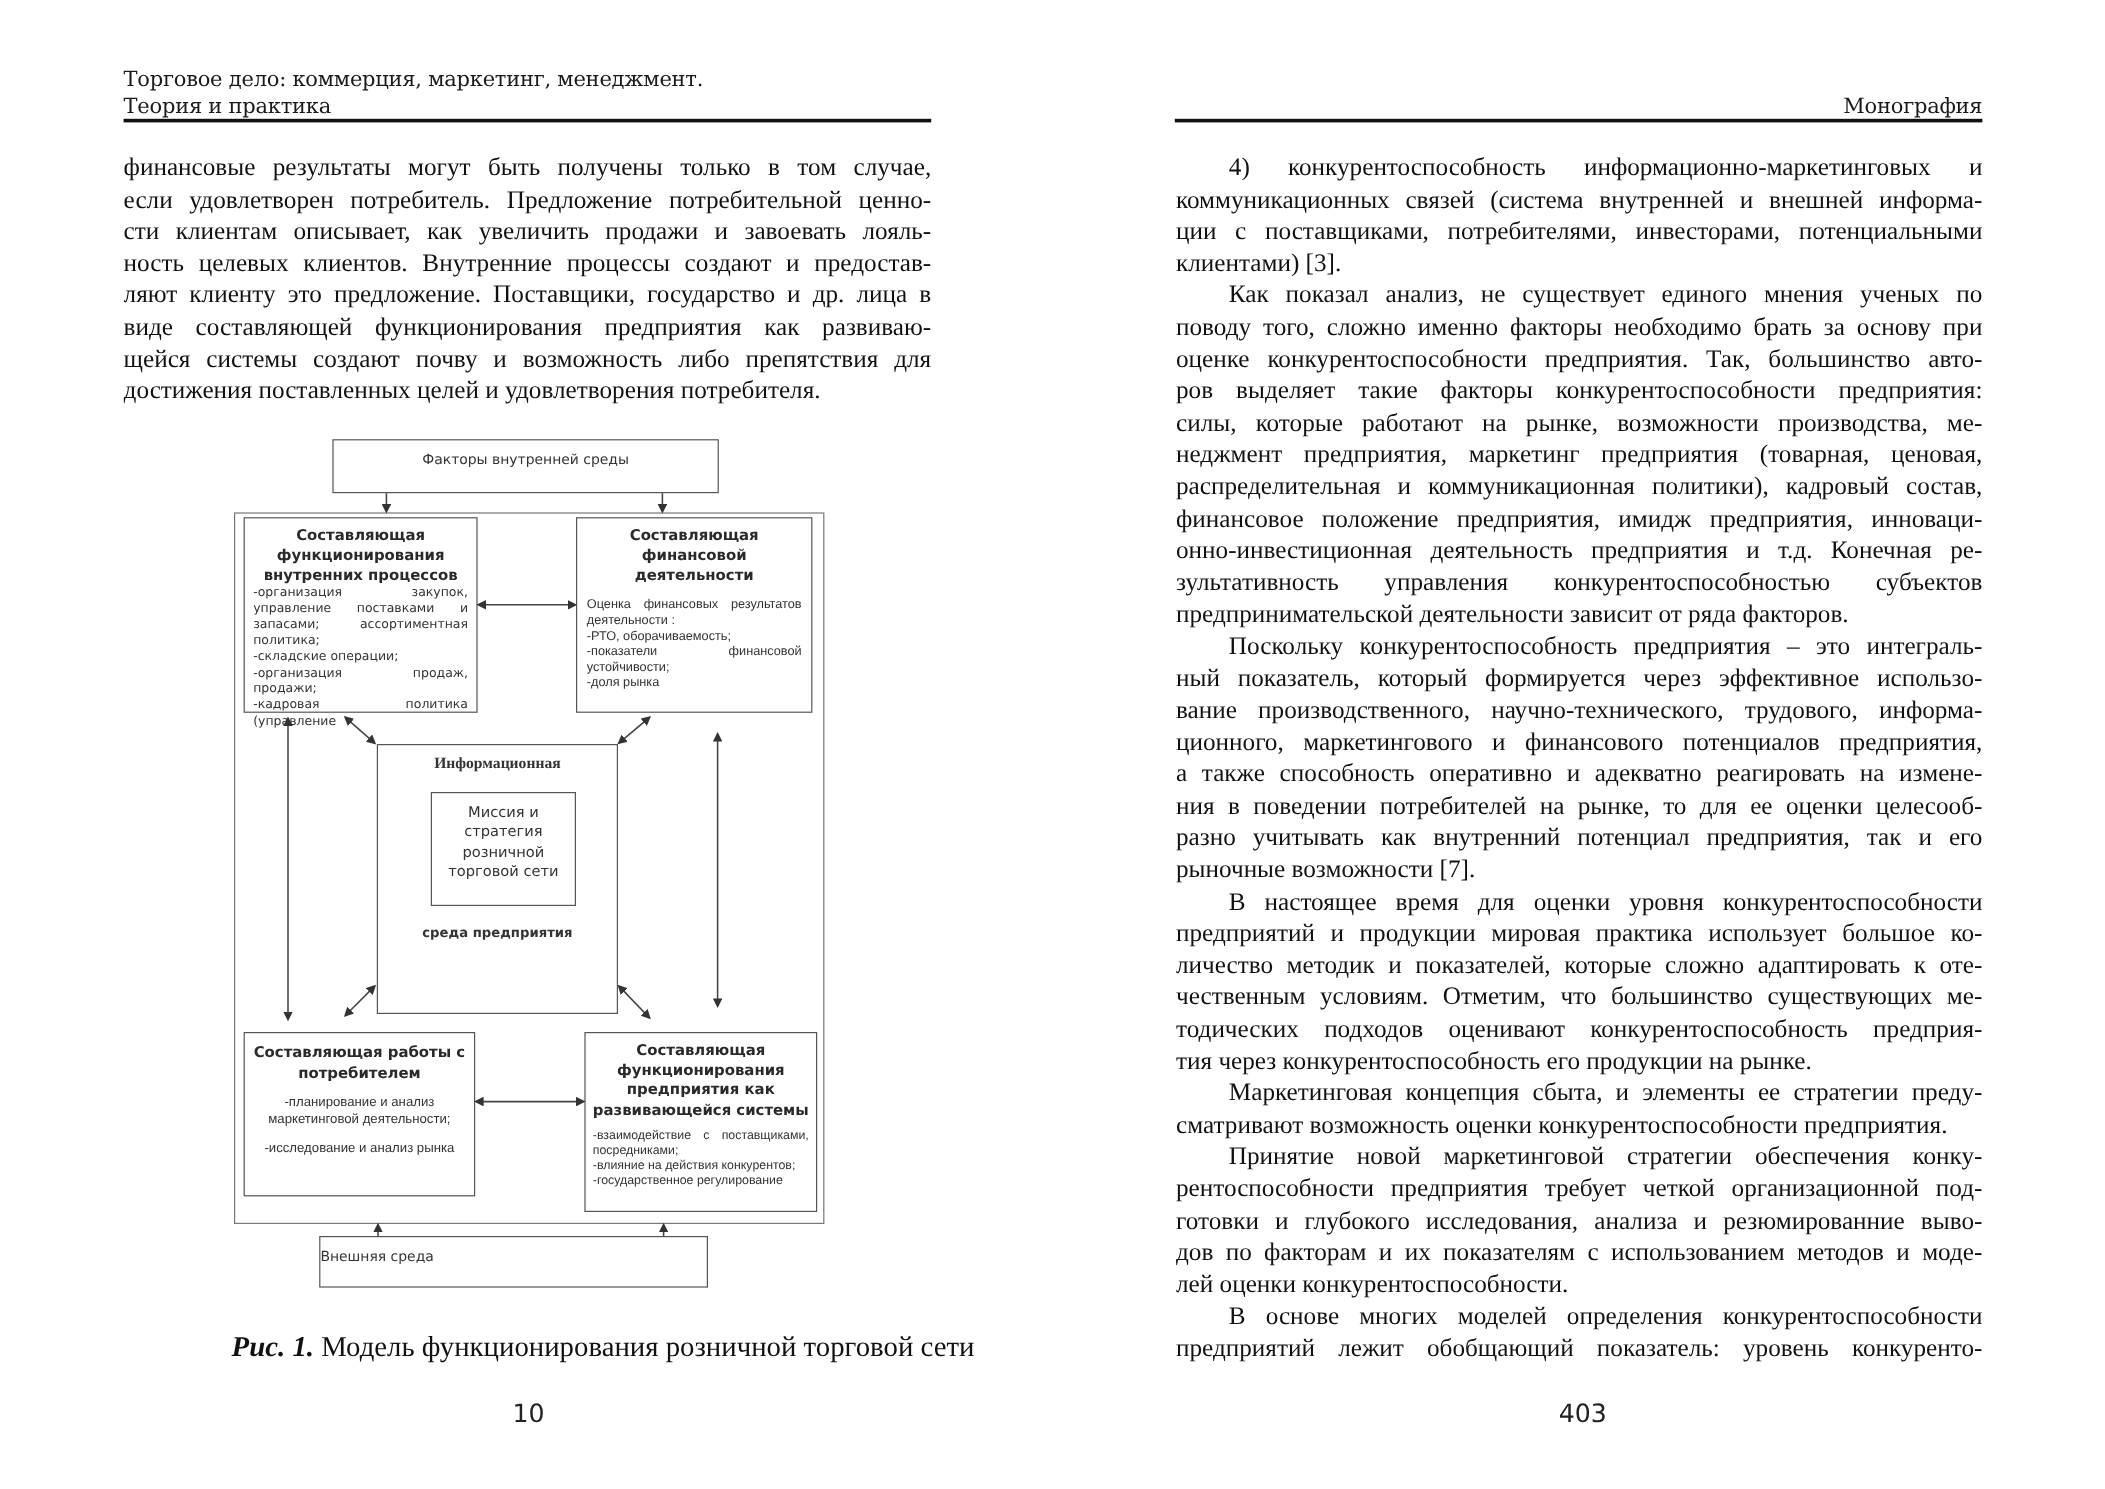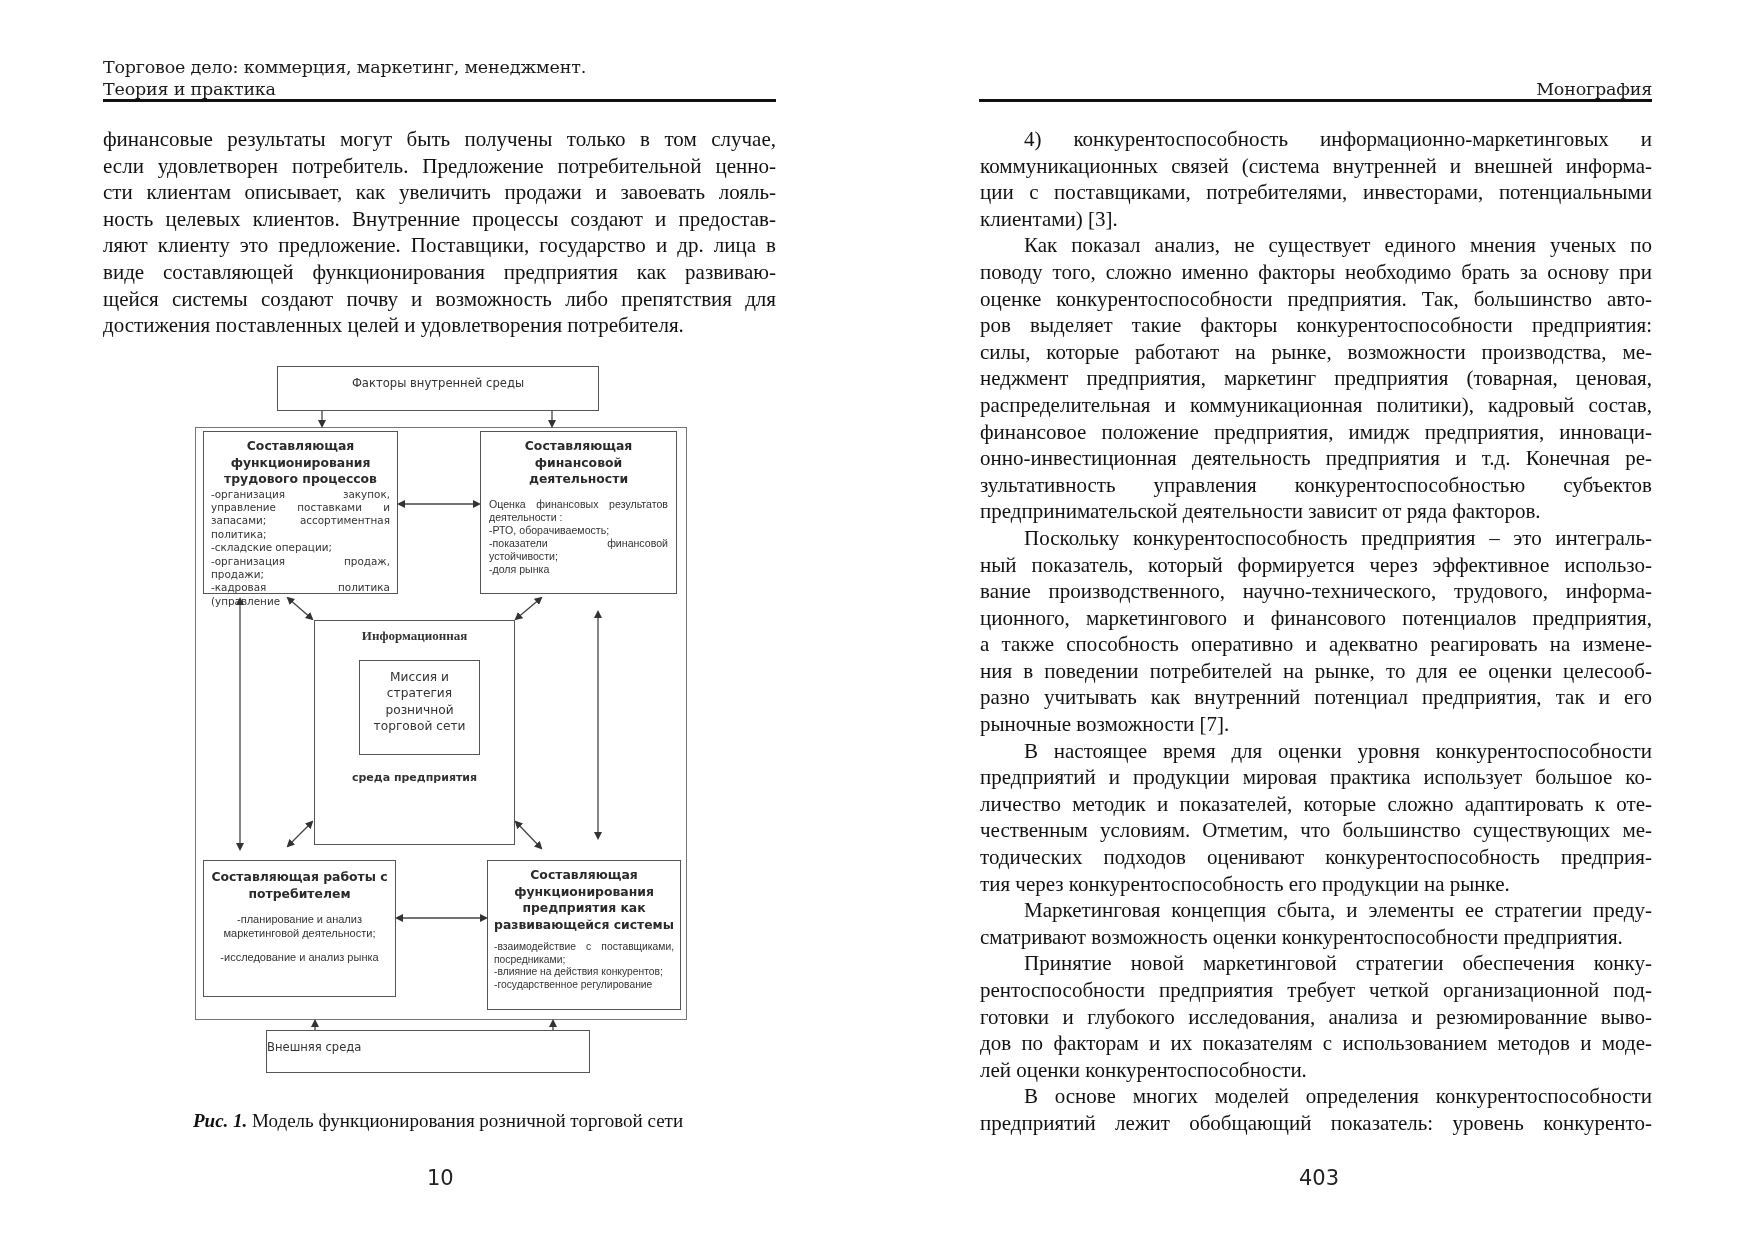--- a/index.html
+++ b/index.html
@@ -17,21 +17,21 @@
   .folio{position:absolute;font-family:"DejaVu Sans",sans-serif;font-size:21px;color:#222;}
   
   .dg{position:absolute;left:0;top:0;width:877px;height:1241px;}
   .box{position:absolute;border:1.6px solid #555;box-sizing:border-box;background:#fff;
        font-family:"DejaVu Sans",sans-serif;color:#333;}
   .box .title{font-weight:bold;text-align:center;font-size:12.4px;line-height:16.5px;color:#2a2a2a;}
   .box .txt{font-family:Liberation Sans, sans-serif;font-size:11.4px;line-height:13.4px;color:#333;}
   .box .txt.j span{display:block;text-align:justify;text-align-last:justify;}
   .box .txt.j span.l{text-align-last:left;}
   .box .sans{font-family:"DejaVu Sans",sans-serif;font-size:11px;line-height:14px;}
-  .caption{position:absolute;font-size:19px;text-align:right;}
+  .caption{position:absolute;font-size:24px;text-align:right;}
   .caption b{font-style:italic;}
   svg.arrows{position:absolute;left:0;top:0;}
 </style>
 </head>
 <body>
 
 <div class="page" id="page-left">
   <div class="running-head" style="left:103px;top:56px;">
     <div>Торговое дело: коммерция, маркетинг, менеджмент.</div>
     <div>Теория и практика</div>
@@ -53,21 +53,21 @@
     <div class="box" style="left:277px;top:366px;width:322px;height:45px;">
       <div class="sans" style="text-align:center;margin-top:9px;font-size:11.6px;">Факторы внутренней среды</div>
     </div>
 
     <div class="box" style="left:195px;top:427px;width:492px;height:593px;border-color:#777;"></div>
 
     <div class="box" style="left:203px;top:431px;width:195px;height:163px;padding:6px 7px 0 7px;">
       <div class="title" id="ip-title">
           <span style="display: block;">Составляющая</span>
           <span style="display: block;">функционирования</span>
-          <span style="display: block;">трудового процессов</span>
+          <span style="display: block;">внутренних процессов</span>
         </div>
       <div class="txt j" id="ip-items" style="font-family:'DejaVu Sans',sans-serif;font-size:10.4px;line-height:13.4px;">
           <span style="display: block;">-организация закупок,</span>
           <span style="display: block;">управление поставками и</span>
           <span style="display: block;">запасами; ассортиментная</span>
           <span class="l" style="display: block;">политика;</span>
           <span class="l" style="display: block;">-складские операции;</span>
           <span class="l" style="display: block;">-организация продаж, продажи;</span>
           <span class="l" style="display: block;">-кадровая политика (управление</span>
         </div>

